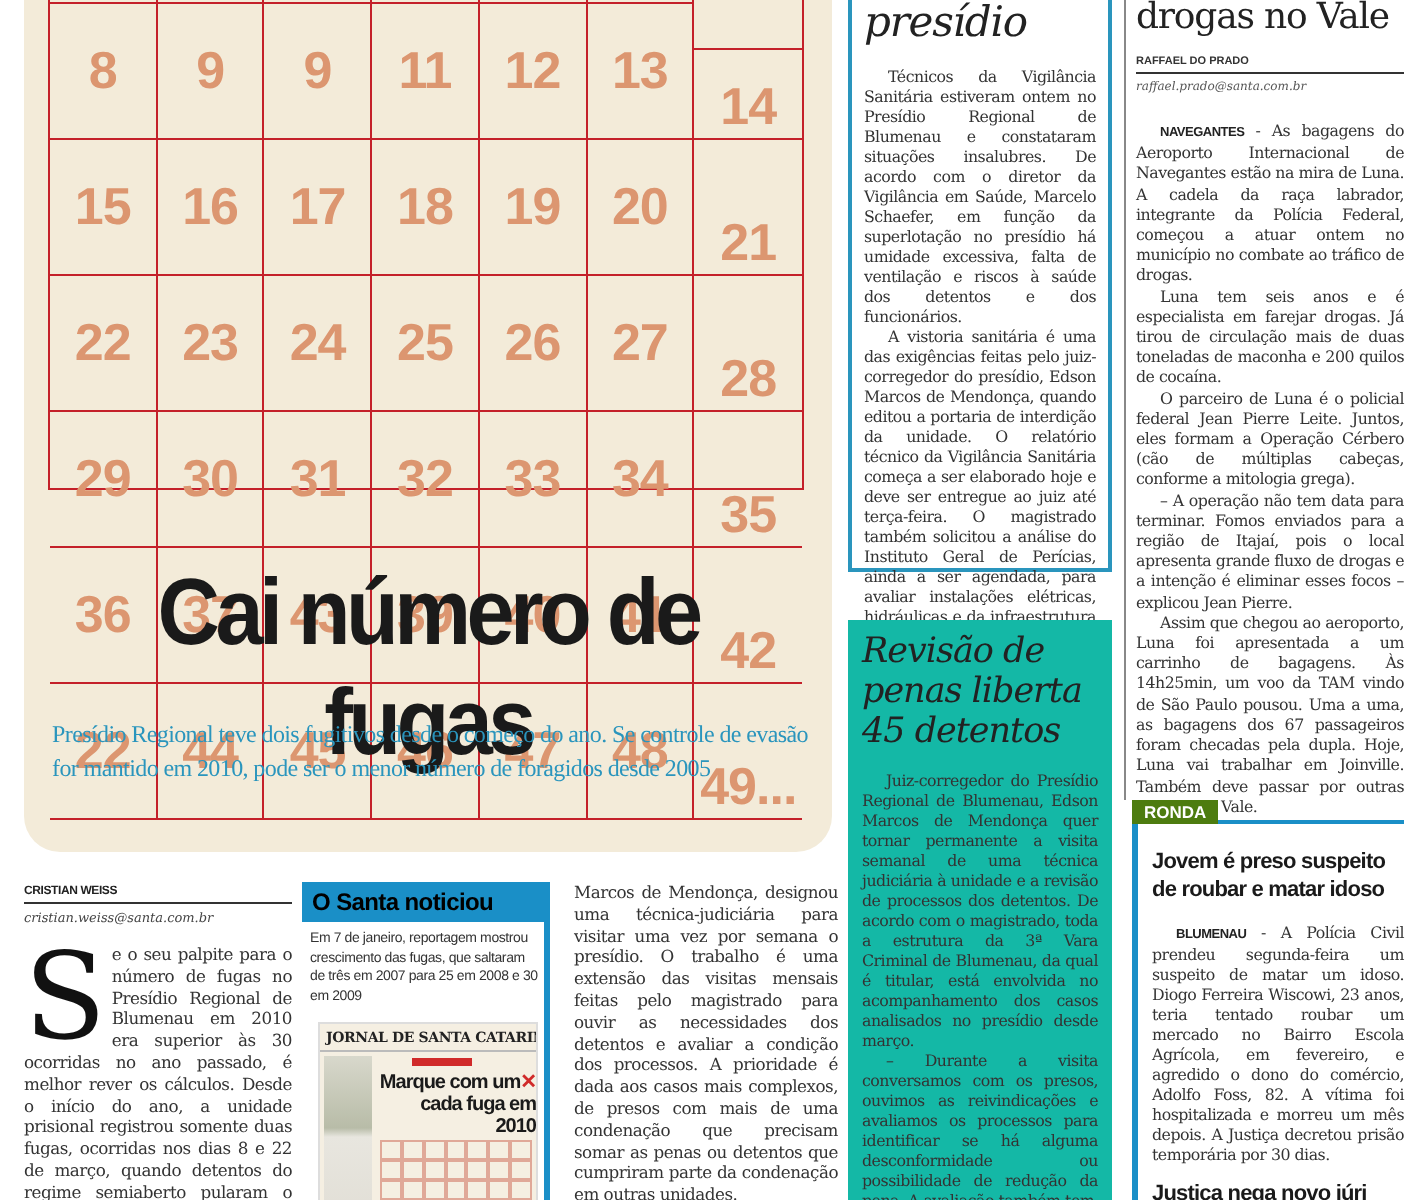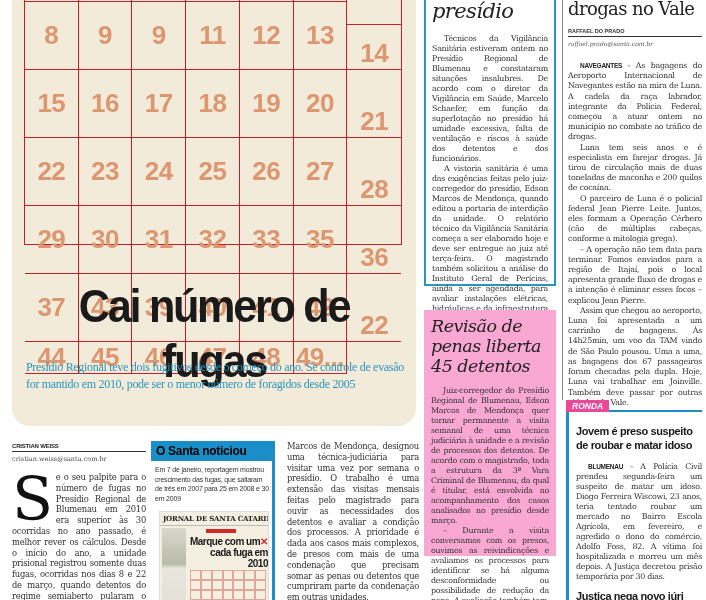--- a/index.html
+++ b/index.html
@@ -32,21 +32,21 @@
   .subhead {
     position: absolute; left: 14px; top: 371px; width: 380px; 
     font-family: Liberation Serif, serif; font-size: 12px; line-height: 17px;
     color: #2a95bd; letter-spacing: -0.3px;
   }
 
   
   .byline { position: absolute; left: 12px; top: 443px; width: 134px;
     font-family: "Liberation Sans", sans-serif; font-size: 6px; font-weight: bold; color: #222;
     border-bottom: 1px solid #333; padding-bottom: 2px; letter-spacing: -0.2px; }
-  .byline-mail { position: absolute; left: 12px; top: 455px; font-size: 6.5px; color: #444; }
+  .byline-mail { position: absolute; left: 12px; top: 455px; font-size: 6.5px; font-style: italic; color: #444; }
   .body-text { font-family: "DejaVu Serif", serif; font-size: 8.4px; line-height: 10.8px; color: #333; text-align: justify; letter-spacing: -0.25px; }
   .art-left { position: absolute; left: 12px; top: 472px; width: 134px; }
   .dropcap { float: left; font-size: 60px; line-height: 50px; margin: 2px 3px 0 0; color: #111; font-family: "DejaVu Serif", serif; }
 
   
   .santa { position: absolute; left: 151px; top: 441px; width: 124px; height: 160px; border-right: 3px solid #1a8fc7; }
   .santa-title { background: #1a8fc7; color: #000000; font-family: "Liberation Sans", sans-serif; font-weight: bold; font-size: 12px; padding: 3px 5px; letter-spacing: -0.3px; }
   .santa-text { font-family: "Liberation Sans", sans-serif; font-size: 7px; line-height: 9.5px; color: #333; padding: 4px 3px 4px 4px; letter-spacing: -0.2px; }
   .thumb { margin: 4px 0 0 8px; width: 110px; height: 110px; background: #f5efe2; border: 1px solid #ddd; position: relative; overflow: hidden; }
   .thumb-mast { font-size: 7px; font-weight: bold; color: #222; padding: 2px 3px; letter-spacing: -0.2px; font-family: "DejaVu Serif", serif; border-bottom: 1px solid #bbb; white-space: nowrap; }
@@ -59,36 +59,36 @@
 
   
   .art-mid { position: absolute; left: 287px; top: 441px; width: 132px; }
 
   
   .vig { position: absolute; left: 424px; top: -10px; width: 132px; height: 296px; border: 2px solid #2a95bd; border-top: none; padding: 0 6px; }
   .vig-title { font-family: "DejaVu Serif", serif; font-style: italic; font-size: 21px; line-height: 22px; color: #222; margin-top: 10px; letter-spacing: -0.6px; }
   .vig .body-text { margin-top: 12px; font-size: 7.9px; line-height: 10px; }
 
   
-  .rev { position: absolute; left: 424px; top: 310px; width: 132px; height: 246px; background: #f9a8d4; padding: 6px 7px; }
+  .rev { position: absolute; left: 424px; top: 310px; width: 132px; height: 290px; background: #14b8a6; padding: 6px 7px; }
   .rev-title { font-family: "DejaVu Serif", serif; font-style: italic; font-size: 17.5px; line-height: 20px; color: #222; letter-spacing: -0.5px; }
   .rev .body-text { margin-top: 10px; font-size: 7.9px; line-height: 10px; }
 
   
   .col-rule { position: absolute; left: 562px; top: 0; width: 1px; height: 400px; background: #888; }
   .drogas { position: absolute; left: 568px; top: 0; width: 134px; }
   .drogas-title { font-family: "DejaVu Serif", serif; font-size: 18px; line-height: 22px; color: #222; letter-spacing: -0.6px; margin-top: -2px; }
   .drogas-byline { font-family: "Liberation Sans", sans-serif; font-size: 5.5px; font-weight: bold; color: #333; border-bottom: 1px solid #333; padding-bottom: 2px; margin-top: 8px; }
   .drogas-mail { font-size: 6px; font-style: italic; color: #555; margin-top: 3px; }
   .drogas .body-text { margin-top: 14px; font-size: 7.9px; line-height: 10.2px; }
   .kicker { font-family: "Liberation Sans", sans-serif; font-weight: bold; font-size: 6.5px; color: #222; }
 
   
   .ronda { position: absolute; left: 566px; top: 410px; width: 136px; height: 190px; border-left: 3px solid #1a8fc7; border-top: 2px solid #1a8fc7; }
-  .ronda-tag { position: absolute; left: -3px; top: -12px; background: #ec4899; color: #fff; font-family: "Liberation Sans", sans-serif; font-weight: bold; font-size: 8.5px; padding: 1px 6px; font-style: italic; }
+  .ronda-tag { position: absolute; left: -3px; top: -12px; background: #4d7c0f; color: #fff; font-family: "Liberation Sans", sans-serif; font-weight: bold; font-size: 8.5px; padding: 1px 6px; }
   .ronda-title { font-family: "Liberation Sans", sans-serif; font-weight: bold; font-size: 11px; line-height: 14px; color: #1a1a1a; margin: 12px 0 0 7px; letter-spacing: -0.4px; }
   .ronda .body-text { margin: 10px 0 0 7px; font-size: 7.9px; line-height: 10px; }
   .ronda-title2 { font-family: "Liberation Sans", sans-serif; font-weight: bold; font-size: 11px; color: #1a1a1a; margin: 8px 0 0 7px; letter-spacing: -0.4px; }
 
   .indent { text-indent: 12px; display: block; }
 </style>
 </head>
 <body>
 
 <div class="feature">
@@ -123,20 +123,21 @@
     <div class="cell">25</div>
     <div class="cell">26</div>
     <div class="cell">27</div>
     <div class="cell">28</div>
 
     <div class="cell">29</div>
     <div class="cell">30</div>
     <div class="cell">31</div>
     <div class="cell">32</div>
     <div class="cell">33</div>
+    <div class="cell">34</div>
     <div class="cell">35</div>
 
     <div class="cell">36</div>
     <div class="cell">37</div>
     <div class="cell">43</div>
     <div class="cell">39</div>
     <div class="cell">40</div>
     <div class="cell">41</div>
     <div class="cell">42</div>
 

